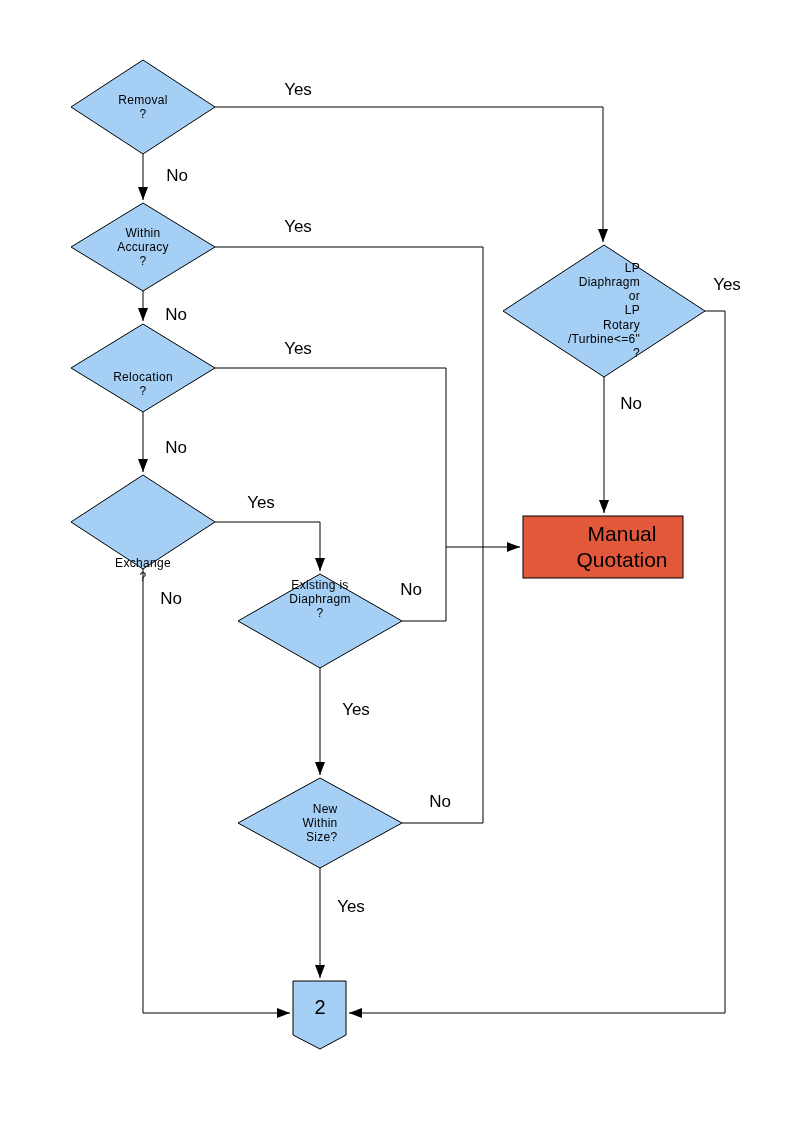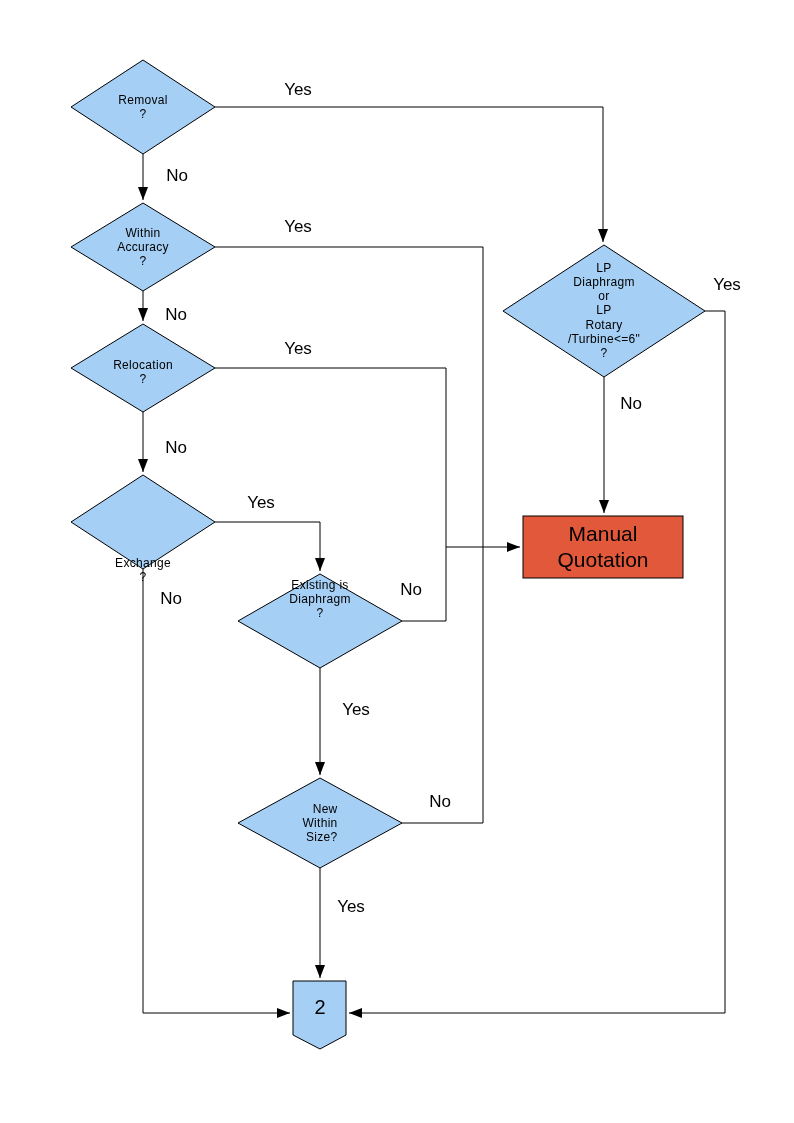--- a/index.html
+++ b/index.html
@@ -61,38 +61,38 @@
     <polygon class="shape" points="604,245 705,311 604,377 503,311" fill="#A5CFF5"></polygon>
     <rect class="shape" x="523" y="516" width="160" height="62" fill="#E2583B"></rect>
     <polygon class="shape" points="293,981 346,981 346,1035 320,1049 293,1035" fill="#A5CFF5"></polygon>
   </svg>
 
   <div class="lbl node-lbl" style="left:143px; top:107px;">Removal
 ?</div>
   <div class="lbl node-lbl" style="left:143px; top:247px;">Within
 Accuracy
 ?</div>
-  <div class="lbl node-lbl" style="left:143px; top:372px;">Relocation
+  <div class="lbl node-lbl" style="left:143px; top:384px;">Relocation
 ?</div>
   <div class="lbl node-lbl" style="left:143px; top:522px;margin-top:48px;">Exchange
 ?</div>
   <div class="lbl node-lbl" style="left:320px; top:599px;">Existing is
 Diaphragm
 ?</div>
   <div class="lbl node-lbl" style="left:320px; top:823px;text-align:right;">New
 Within
 Size?</div>
-  <div class="lbl node-lbl" style="left:604px; top:311px;">LP
+  <div class="lbl node-lbl" style="left:604px; top:311px;text-align:right;">LP
 Diaphragm
 or
 LP
 Rotary
 /Turbine&lt;=6"
 ?</div>
-  <div class="lbl proc-lbl" style="left:603px; top:547px;">Manual
+  <div class="lbl proc-lbl" style="left:622px; top:547px;">Manual
 Quotation</div>
   <div class="lbl conn-lbl" style="left:320px; top:1007px;">2</div>
 
   <div class="lbl edge-lbl" style="left:298px; top:89px;">Yes</div>
   <div class="lbl edge-lbl" style="left:177px; top:175px;">No</div>
   <div class="lbl edge-lbl" style="left:298px; top:226px;">Yes</div>
   <div class="lbl edge-lbl" style="left:176px; top:314px;">No</div>
   <div class="lbl edge-lbl" style="left:298px; top:348px;">Yes</div>
   <div class="lbl edge-lbl" style="left:176px; top:447px;">No</div>
   <div class="lbl edge-lbl" style="left:261px; top:502px;">Yes</div>

